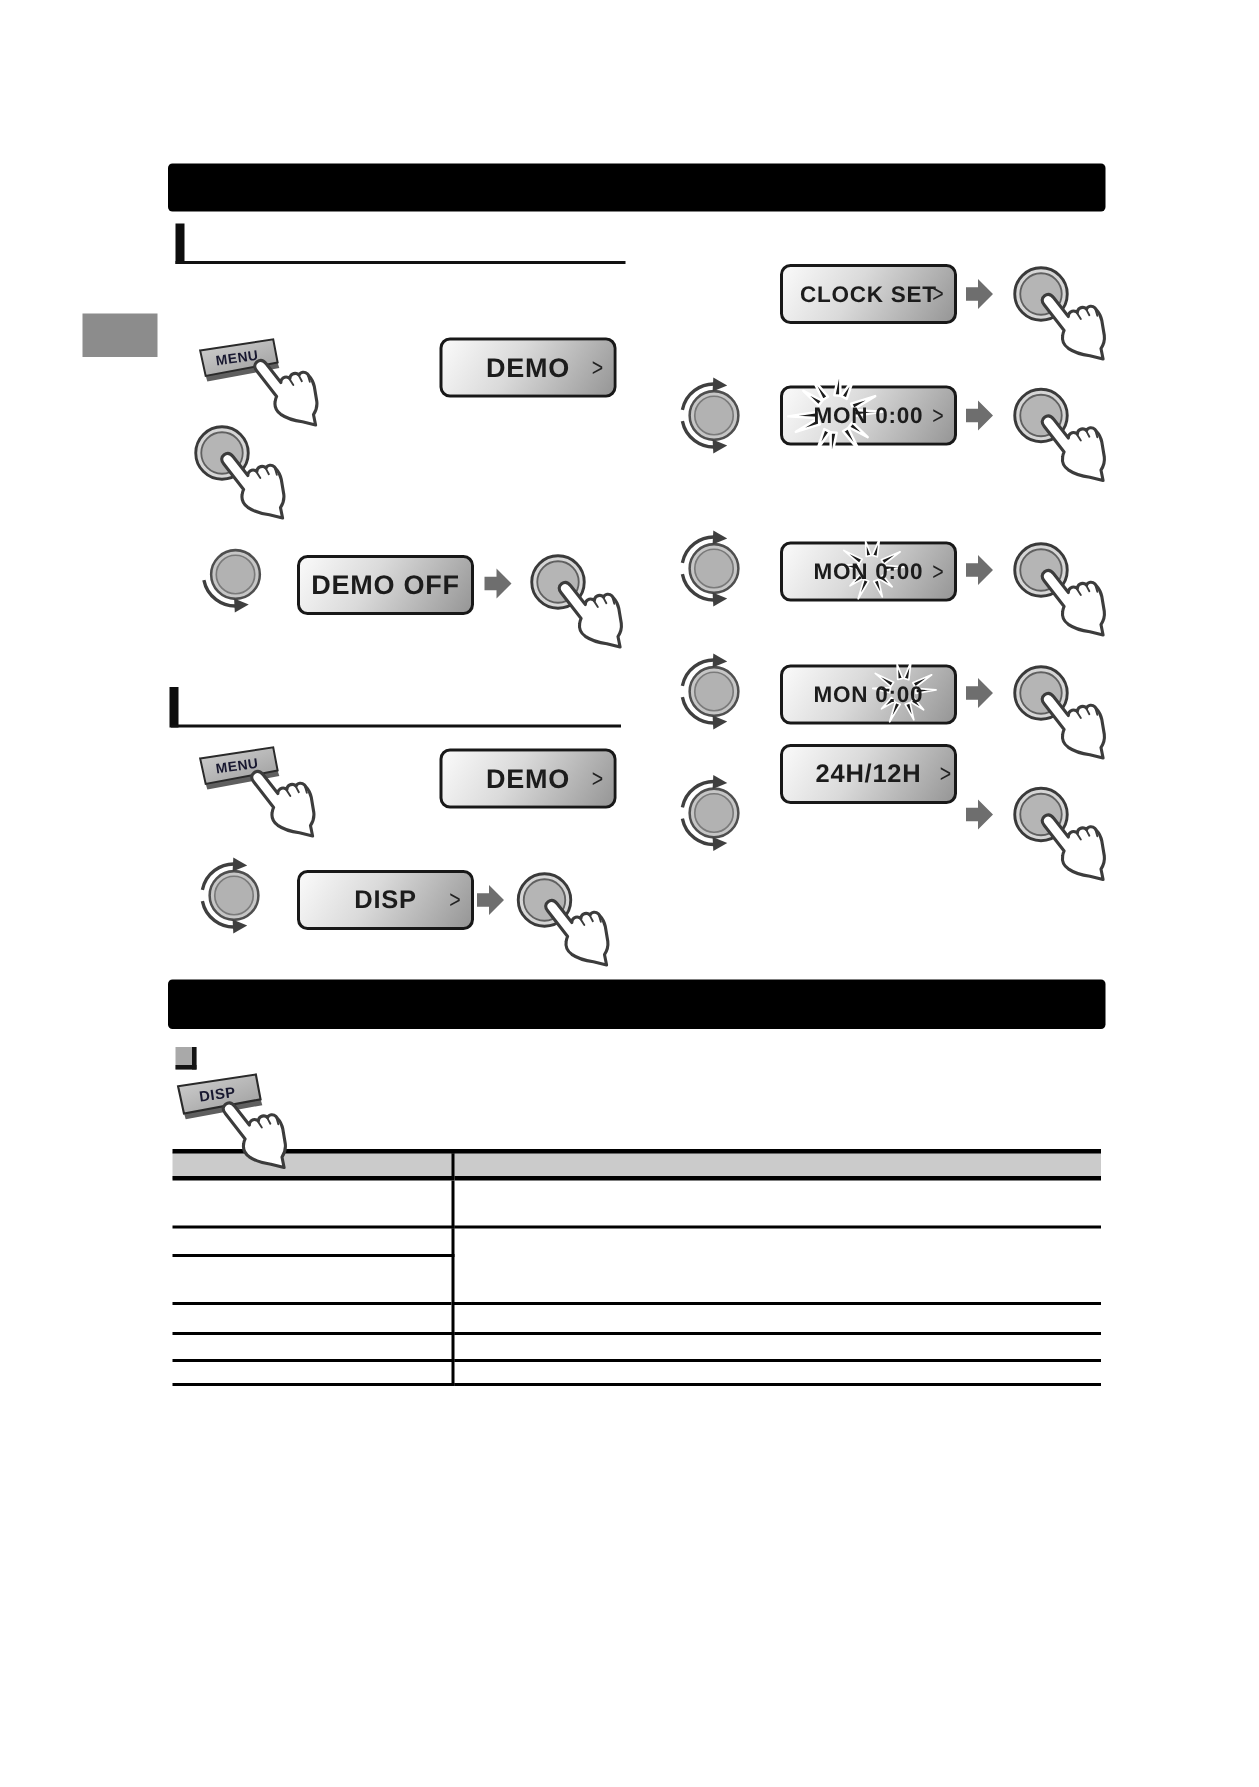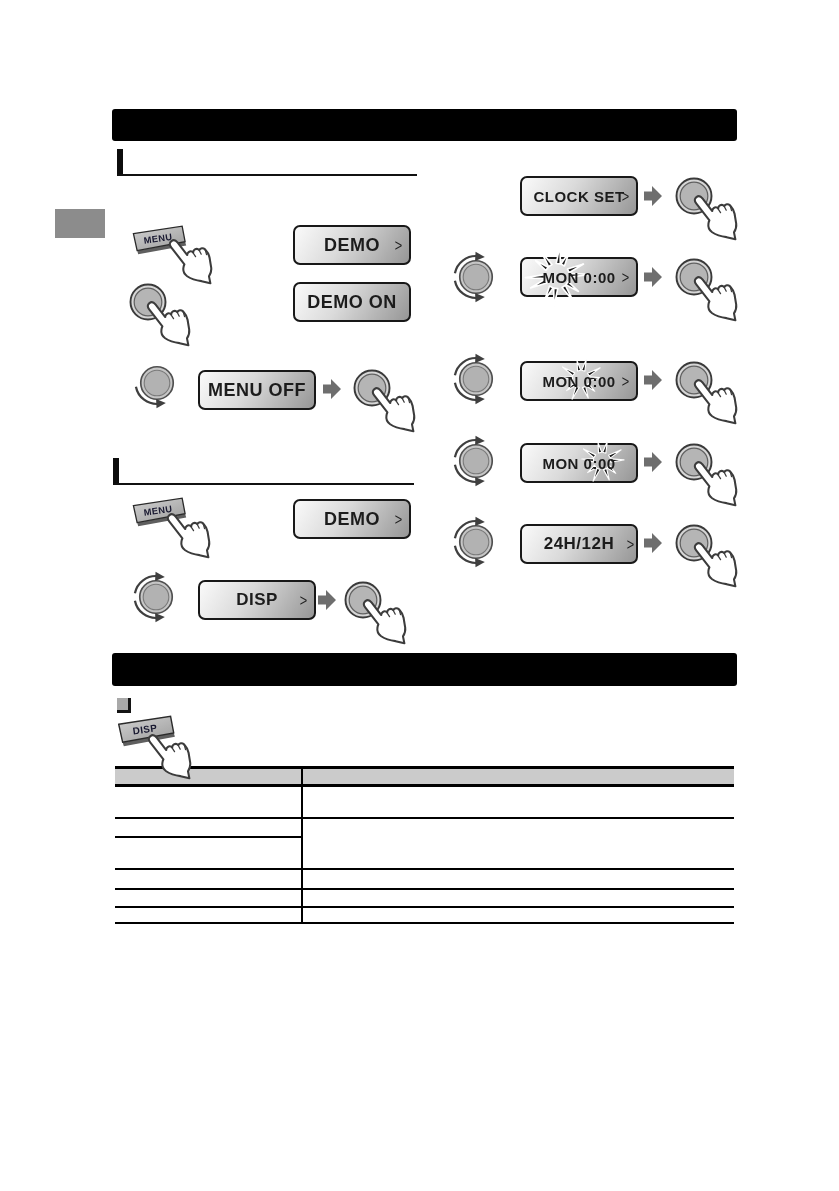--- a/index.html
+++ b/index.html
@@ -93,30 +93,27 @@
     <span class="dlabel">DEMO</span>
     <span class="chev">&gt;</span>
   </div>
 
   <svg class="abs push" style="left:127px;top:281px" width="42" height="42" viewBox="0 0 48 48">
       <use href="#pushBody"></use>
     </svg>
   <svg class="abs hand" style="left:126px;top:301px" width="48" height="62" viewBox="0 0 60 78">
       <use href="#handShape"></use>
     </svg>
-  <div class="display big" style="left:293px;top:282px">
-    <span class="dlabel">DEMO ON</span>
-  </div>
 
   <svg class="abs knob" style="left:131px;top:357px" width="52" height="52" viewBox="0 0 56 56">
       <use href="#knobBody"></use>
       <use href="#arcBottom"></use>
     </svg>
   <div class="display big" style="left:198px;top:370px">
-    <span class="dlabel">MENU OFF</span>
+    <span class="dlabel">DEMO OFF</span>
   </div>
   <svg class="abs" style="left:322px;top:377px" width="20" height="24" viewBox="0 0 20 24">
       <use href="#blockArrow"></use>
     </svg>
   <svg class="abs push" style="left:351px;top:367px" width="42" height="42" viewBox="0 0 48 48">
       <use href="#pushBody"></use>
     </svg>
   <svg class="abs hand" style="left:351px;top:387px" width="48" height="62" viewBox="0 0 60 78">
       <use href="#handShape"></use>
     </svg>
@@ -262,21 +259,21 @@
     </svg>
   <svg class="abs hand" style="left:673px;top:461px" width="48" height="62" viewBox="0 0 60 78">
       <use href="#handShape"></use>
     </svg>
 
   <svg class="abs knob" style="left:450px;top:516px" width="52" height="52" viewBox="0 0 56 56">
       <use href="#knobBody"></use>
       <use href="#arcTop"></use>
       <use href="#arcBottom"></use>
     </svg>
-  <div class="display mid" style="left:520px;top:524px">
+  <div class="display mid" style="left:520px;top:496px">
     <span class="dlabel">24H/12H</span>
     <span class="chev" style="right:2px">&gt;</span>
   </div>
   <svg class="abs" style="left:643px;top:531px" width="20" height="24" viewBox="0 0 20 24">
       <use href="#blockArrow"></use>
     </svg>
   <svg class="abs push" style="left:673px;top:522px" width="42" height="42" viewBox="0 0 48 48">
       <use href="#pushBody"></use>
     </svg>
   <svg class="abs hand" style="left:673px;top:542px" width="48" height="62" viewBox="0 0 60 78">

